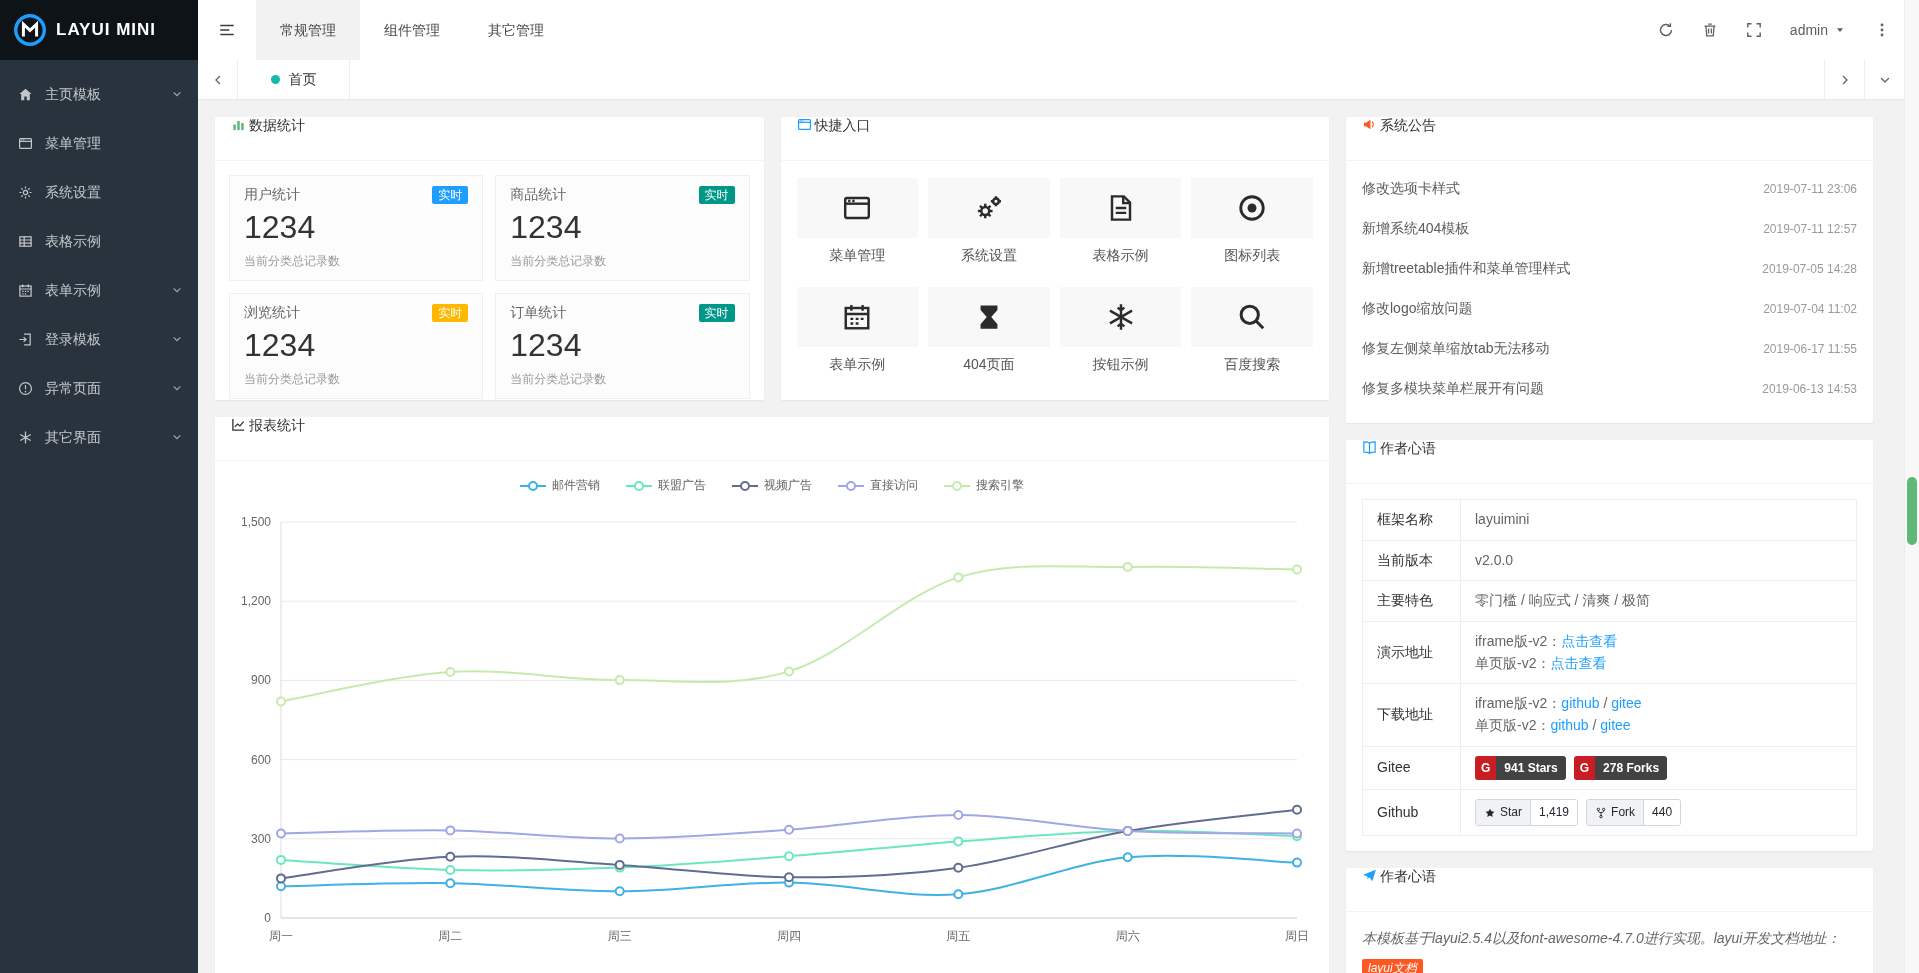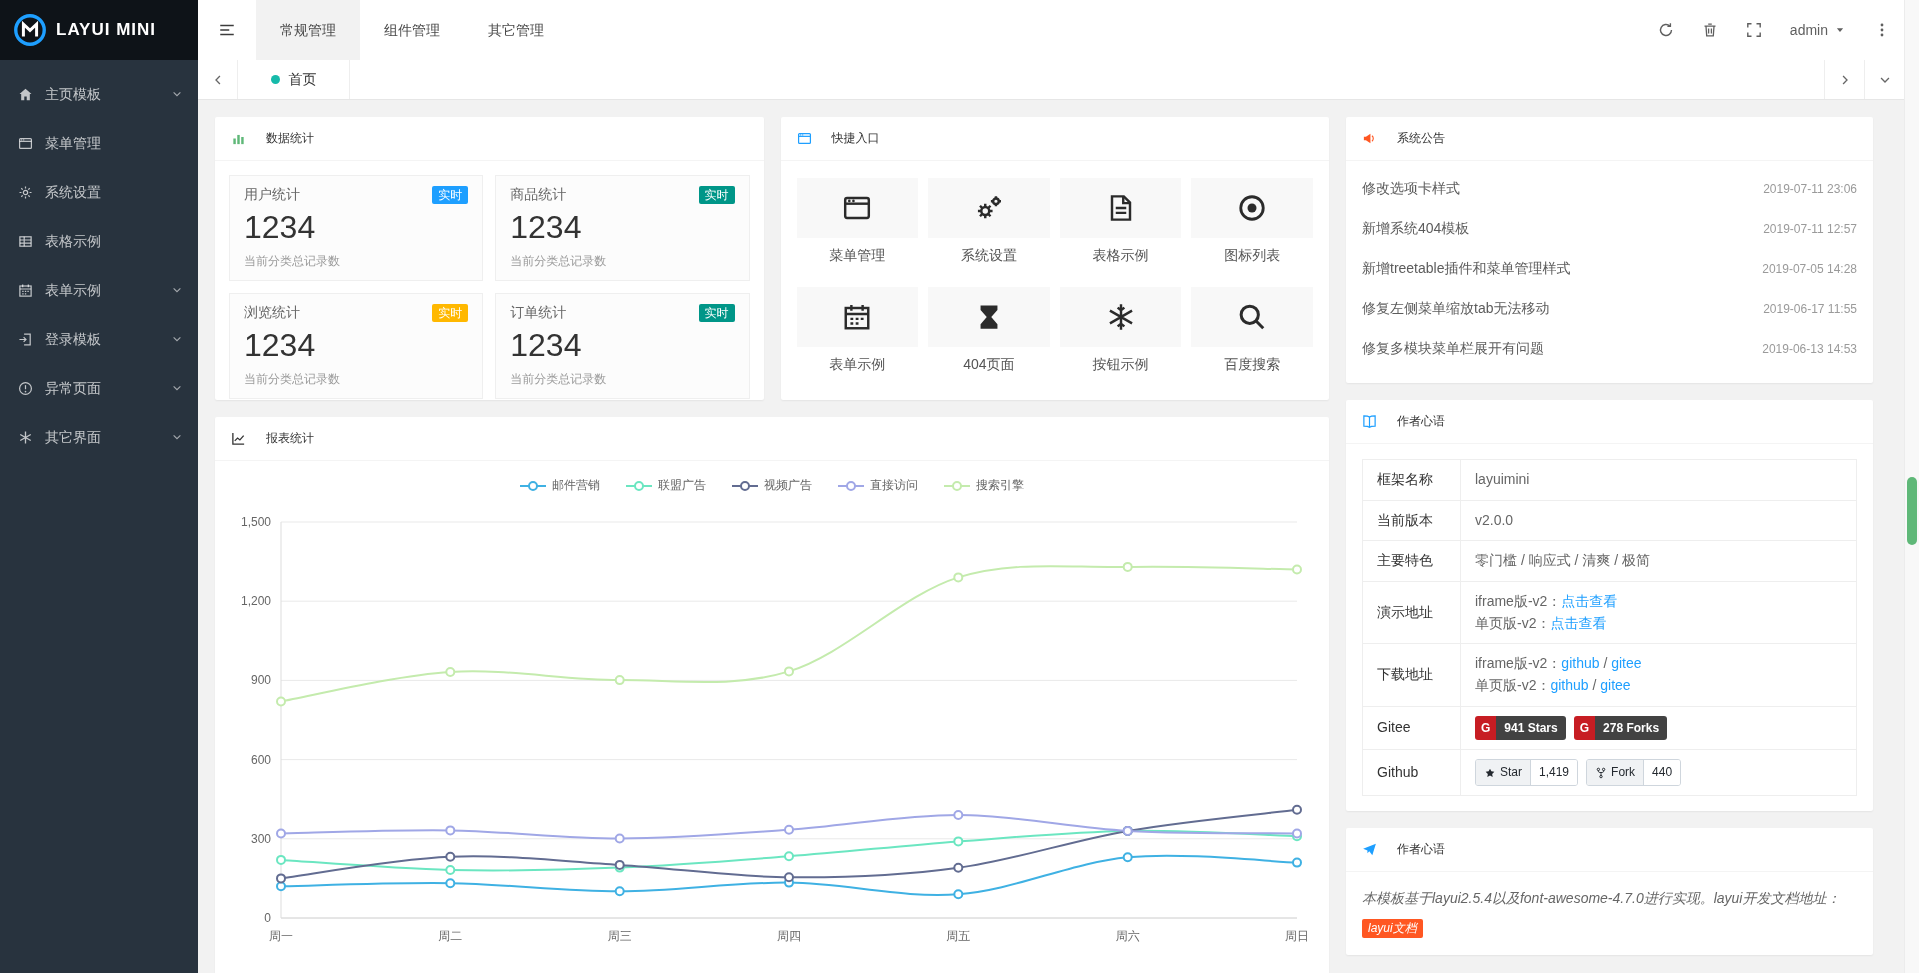--- a/index.html
+++ b/index.html
@@ -37,22 +37,22 @@
   .tab-home { width:112px; display:flex; align-items:center; justify-content:center; gap:9px;
     font-size:14px; color:#333; border-right:1px solid #eee; cursor:pointer; background:#fff; }
   .dot { width:9px; height:9px; border-radius:50%; background:#16baaa; }
 
   
   .content { flex:1; background:#f2f2f2; padding:17px 17px 0; display:flex; gap:17px; overflow:hidden; }
   .col-left { width:1114px; flex-shrink:0; display:flex; flex-direction:column; }
   .row-top { display:flex; gap:17px; }
   .card { background:#fff; border-radius:2px; box-shadow:0 1px 2px rgba(0,0,0,.06); }
   .row-top .card { flex:1; height:283px; }
-  .card-h { height:44px; display:flex; align-items:center; gap:20px; padding:0 16px;
-    border-bottom:1px solid #f4f4f4; font-size:12px; color:#333; }
+  .card-h { height:44px; display:flex; align-items:flex-start; gap:3px; padding:0 16px;
+    border-bottom:1px solid #f4f4f4; font-size:14px; color:#333; }
   .ch-icon { display:inline-flex; }
   .ic-green { color:#5FB878; } .ic-blue { color:#1E9FFF; } .ic-red { color:#FF5722; } .ic-dark { color:#333; }
 
   .stats-grid { padding:14px; display:grid; grid-template-columns:1fr 1fr; gap:12px; }
   .stat-box { border:1px solid #efefef; background:#fcfcfc; padding:10px 14px; height:106px; }
   .stat-top { display:flex; justify-content:space-between; align-items:center; font-size:14px; color:#666; }
   .badge { display:inline-block; font-size:12px; color:#fff; padding:2px 6px; border-radius:2px; line-height:1.2; }
   .stat-val { font-size:32px; color:#333; margin:5px 0 7px; }
   .stat-desc { font-size:12px; color:#9a9a9a; }
 
@@ -617,20 +617,24 @@
               </div>
               <div class="notice-row">
                 <span class="notice-title">新增系统404模板</span>
                 <span class="notice-date">2019-07-11 12:57</span>
               </div>
               <div class="notice-row">
                 <span class="notice-title">新增treetable插件和菜单管理样式</span>
                 <span class="notice-date">2019-07-05 14:28</span>
               </div>
               <div class="notice-row">
+                <span class="notice-title">修改logo缩放问题</span>
+                <span class="notice-date">2019-07-04 11:02</span>
+              </div>
+              <div class="notice-row">
                 <span class="notice-title">修复左侧菜单缩放tab无法移动</span>
                 <span class="notice-date">2019-06-17 11:55</span>
               </div>
               <div class="notice-row">
                 <span class="notice-title">修复多模块菜单栏展开有问题</span>
                 <span class="notice-date">2019-06-13 14:53</span>
               </div>
             </div>
         </section>
 

